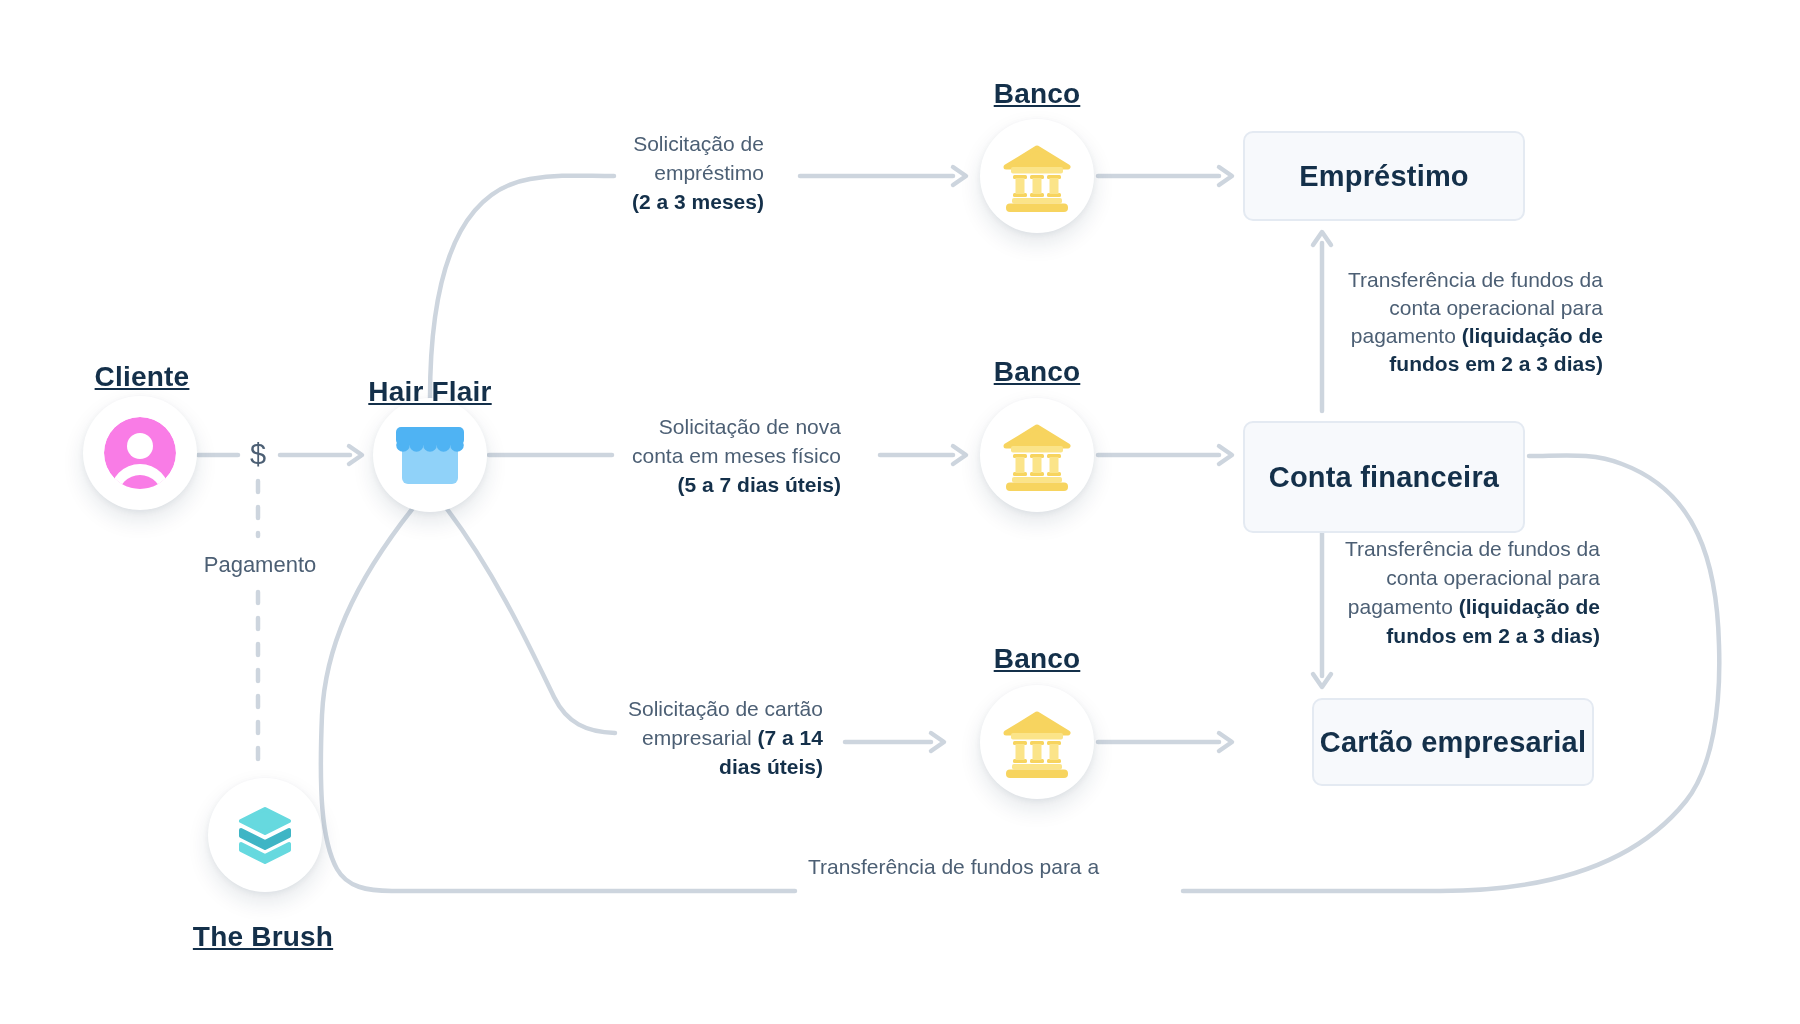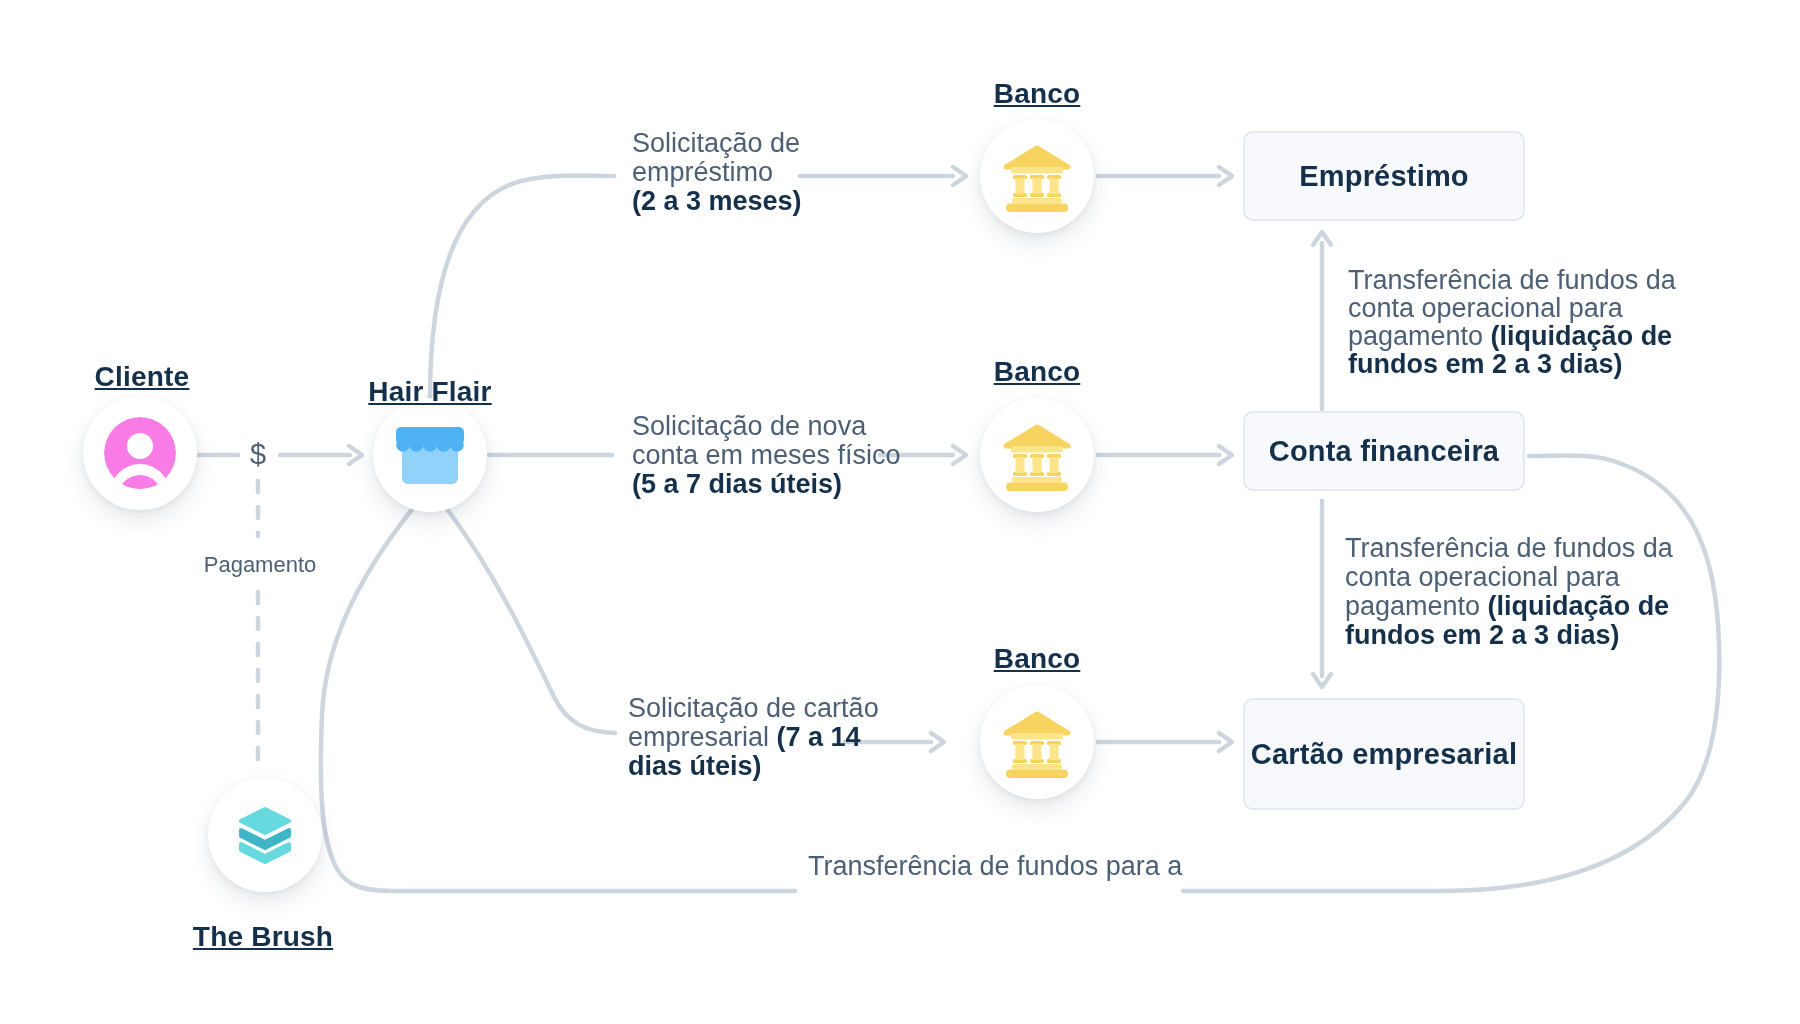--- a/index.html
+++ b/index.html
@@ -17,22 +17,23 @@
     position:absolute;z-index:4;transform:translateX(-50%);white-space:nowrap;
     font-weight:bold;font-size:28px;color:#14304A;letter-spacing:0.2px;text-decoration:underline;
   }
   .endbox{
     position:absolute;z-index:3;width:282px;box-sizing:border-box;
     background:#F7F9FC;border:2px solid #E4EAF2;border-radius:10px;
     display:flex;align-items:center;justify-content:center;
     font-weight:bold;font-size:29px;color:#14304A;letter-spacing:0.2px;
   }
   .ann{
-    position:absolute;z-index:4;font-size:27px;line-height:29px;color:#4C5F74;
+    position:absolute;z-index:4;font-size:21px;line-height:29px;color:#4C5F74;
     white-space:nowrap;
+    text-align:right;
   }
   .ann.lh28{line-height:28px;}
   .ann .b,.b{font-weight:bold;color:#14304A;margin-top:36px;}
   .dollar{
     position:absolute;z-index:4;transform:translateX(-50%);
     font-size:29px;font-weight:500;color:#4C5F74;
   }
   .pagamento{
     position:absolute;z-index:4;transform:translateX(-50%);
     font-size:22px;color:#4C5F74;
@@ -184,24 +185,24 @@
     <svg width="74" height="74" viewBox="-37 -37 74 74">
       <path d="M-24,9 L0,21 L24,9 L24,15 L0,27 L-24,15 Z" fill="#66D9DF" stroke="#66D9DF" stroke-width="4" stroke-linejoin="round"></path>
       <path d="M-24,-5 L0,7 L24,-5 L24,1 L0,13 L-24,1 Z" fill="#3FB5C5" stroke="#3FB5C5" stroke-width="4" stroke-linejoin="round"></path>
       <path d="M0,-26 L24,-14 L0,-2 L-24,-14 Z" fill="#66D9DF" stroke="#66D9DF" stroke-width="4" stroke-linejoin="round"></path>
     </svg>
   </div>
 
   <div class="endbox" style="left:1243px;top:131px;height:90px">
     <span>Empréstimo</span>
   </div>
-  <div class="endbox" style="left:1243px;top:411px;height:80px">
+  <div class="endbox" style="left:1243px;top:421px;height:112px">
     <span>Conta financeira</span>
   </div>
-  <div class="endbox" style="left:1243px;top:698px;height:112px">
+  <div class="endbox" style="left:1312px;top:698px;height:88px">
     <span>Cartão empresarial</span>
   </div>
 
   <div class="dollar" style="left:258px;top:438px">$</div>
   <div class="pagamento" style="left:260px;top:552px">Pagamento</div>
 
   <div class="ann" style="left:632px;top:129px">
     <div><span>Solicitação de</span></div>
     <div><span>empréstimo</span></div>
     <div><span class="b">(2 a 3 meses)</span></div>

